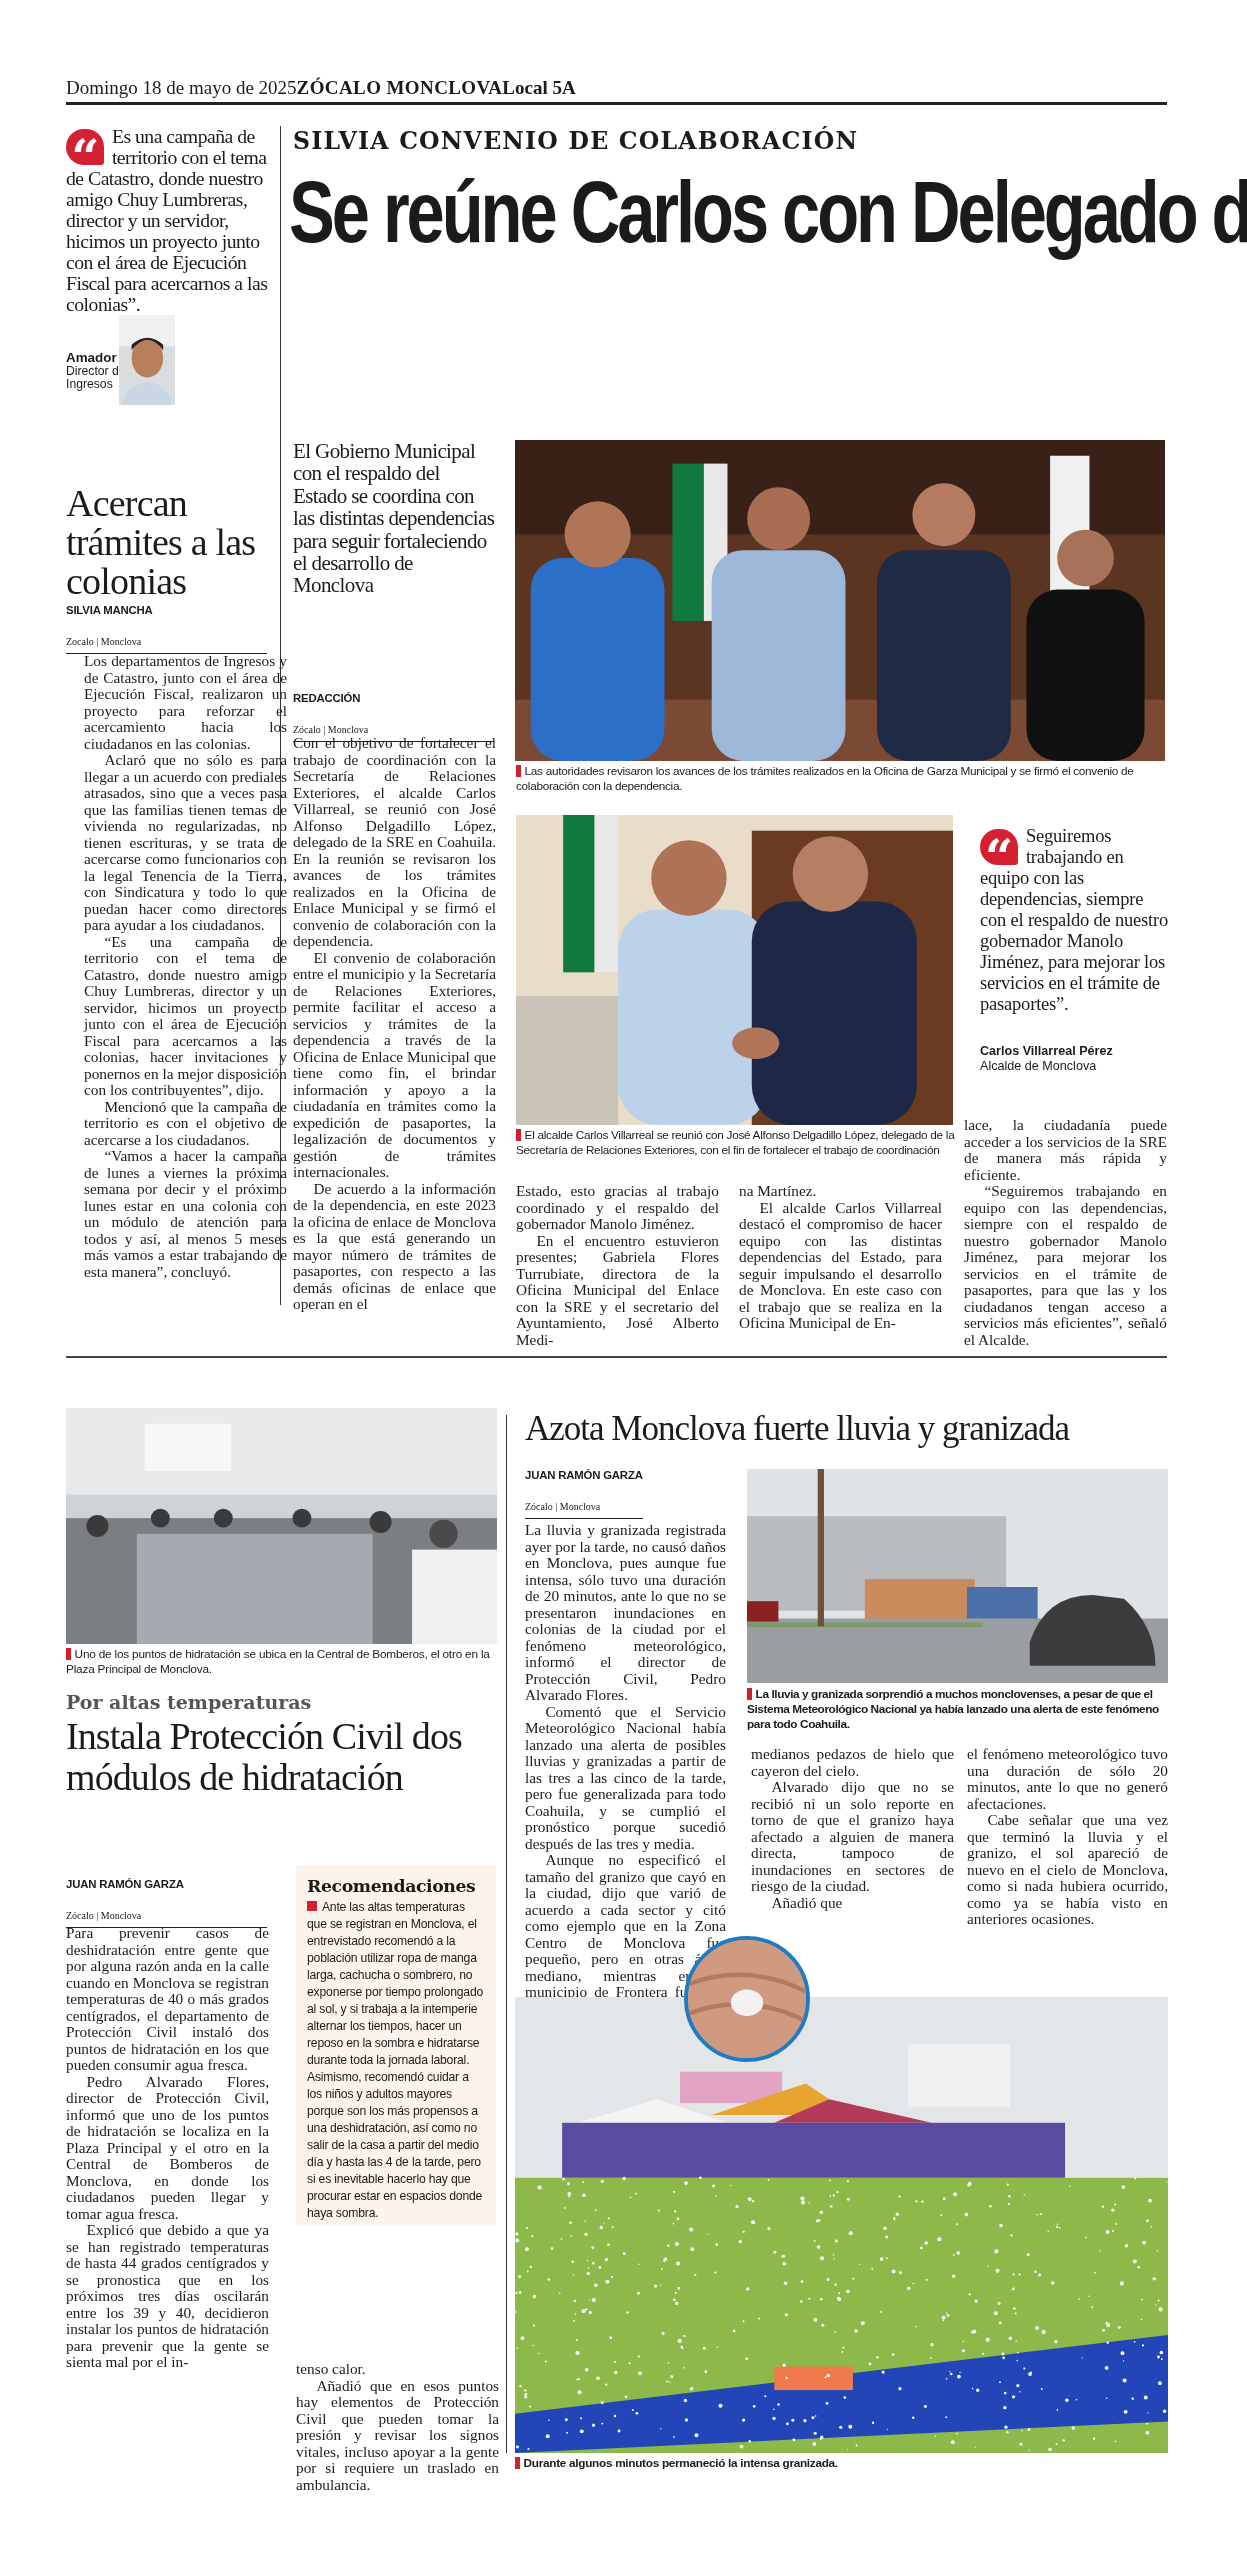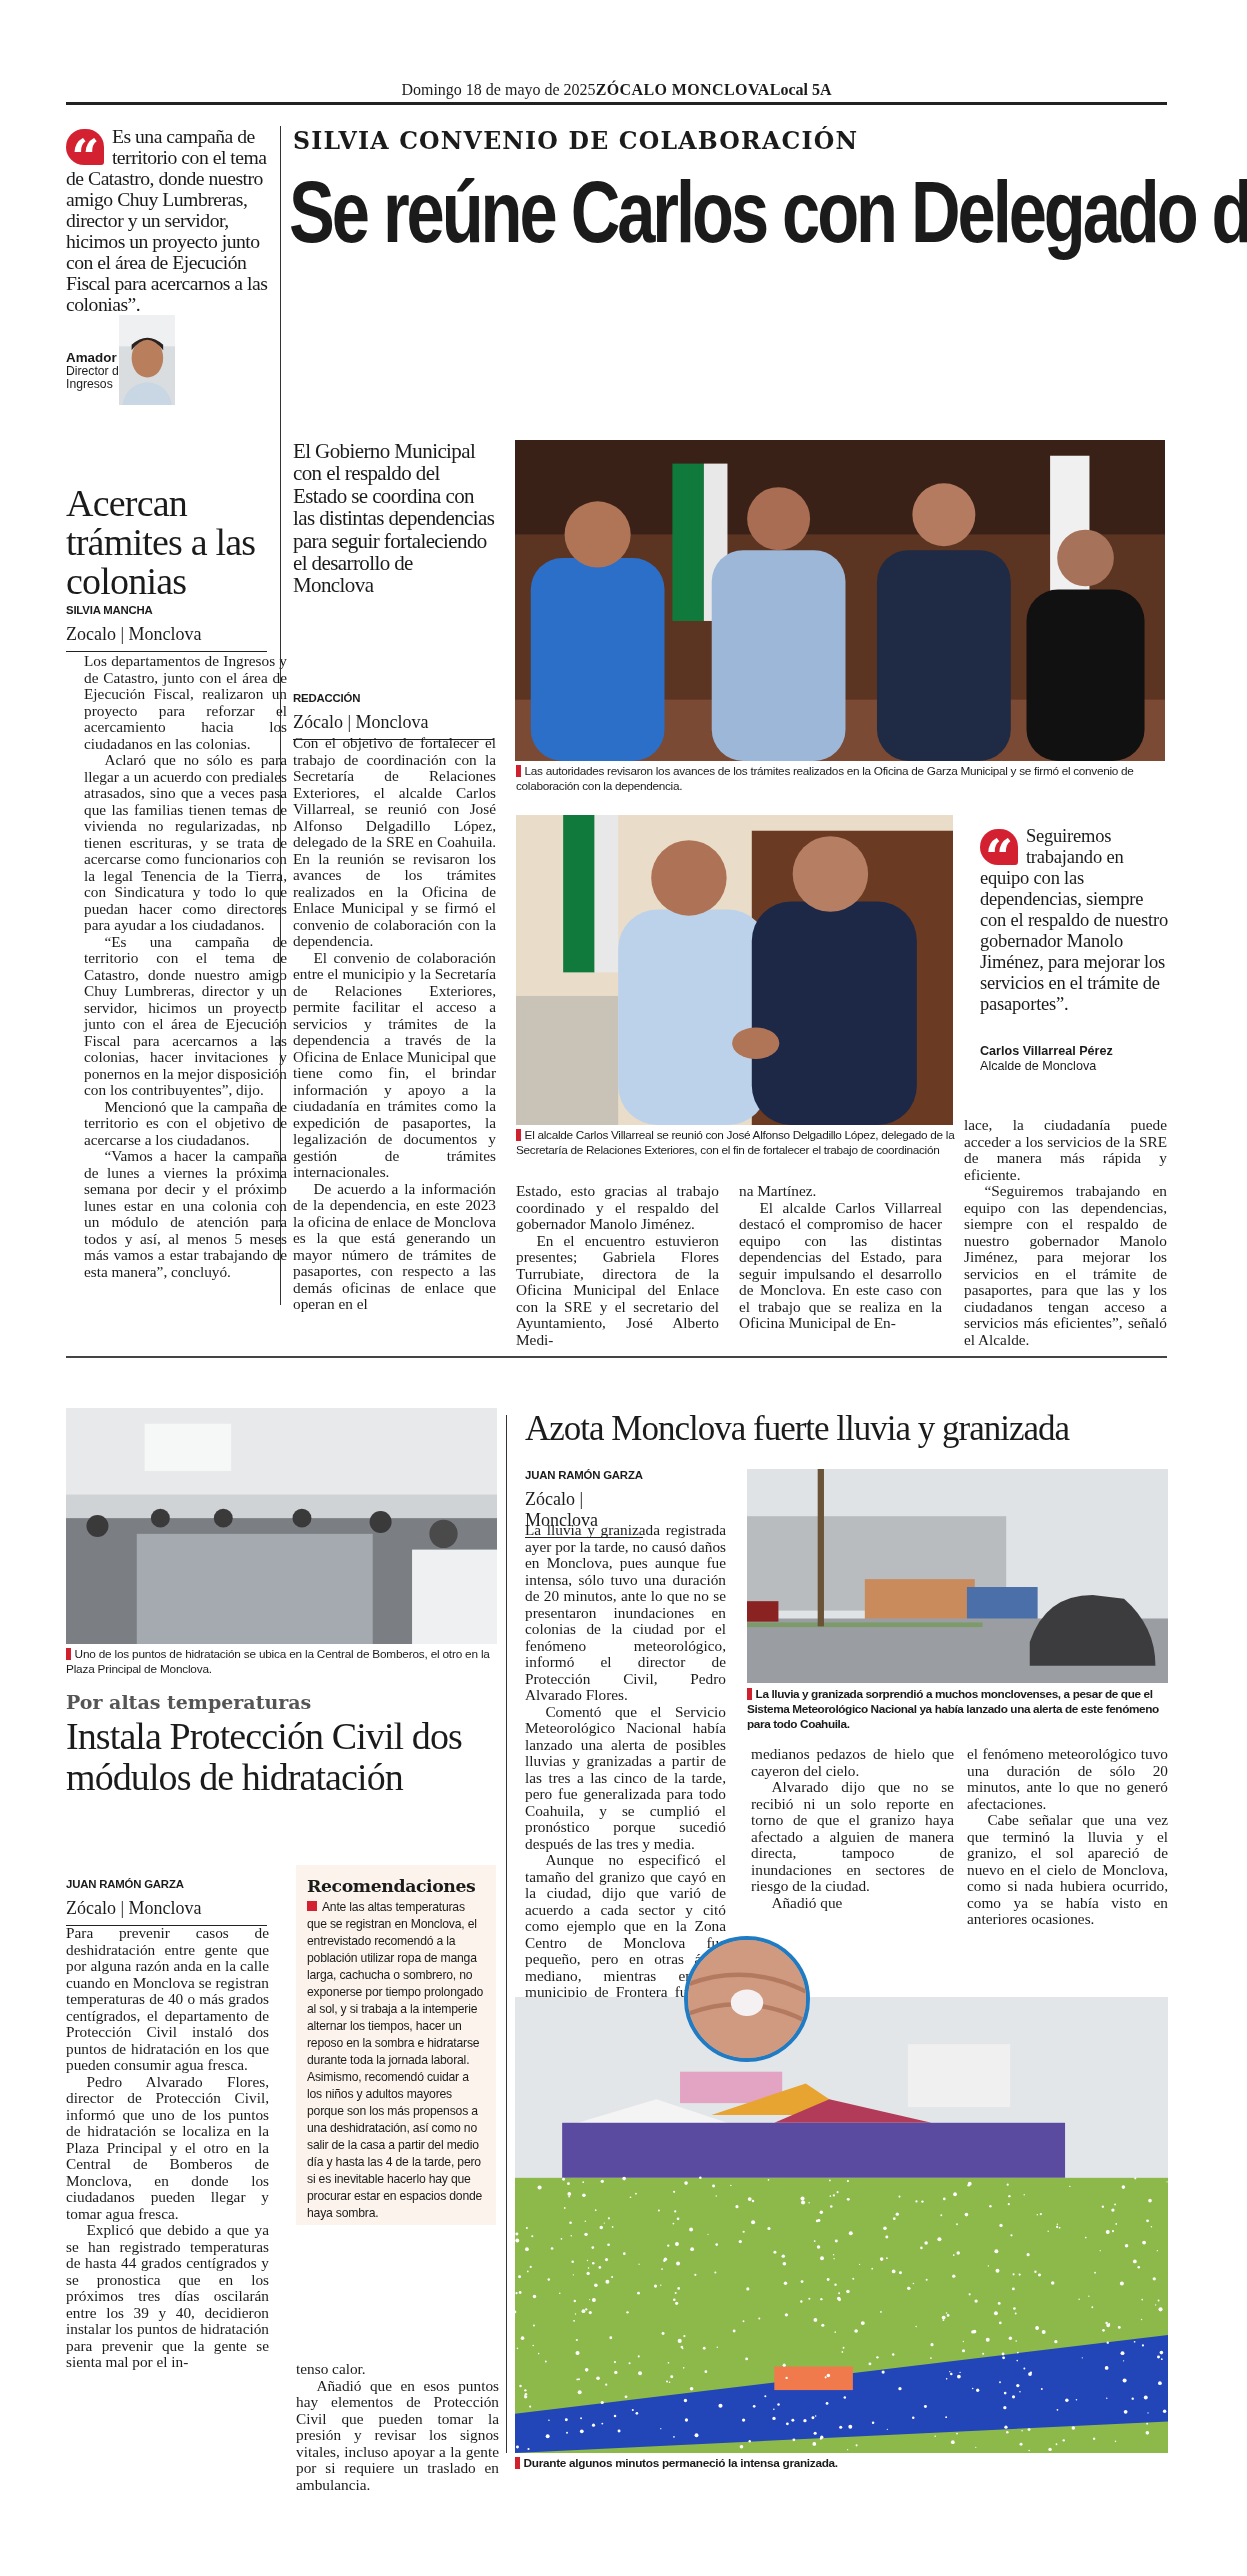--- a/index.html
+++ b/index.html
@@ -3,29 +3,29 @@
 <meta charset="utf-8">
 <style>
   *{box-sizing:border-box;margin:0;padding:0}
   html,body{width:1248px;height:2576px;background:#fff;overflow:hidden}
   body{position:relative;font-family:"Liberation Serif","DejaVu Serif",serif;color:#1b1b1b}
   .abs{position:absolute}
   .serif{font-family:"Liberation Serif","DejaVu Serif",serif}
   .sans{font-family:"Liberation Sans","DejaVu Sans",sans-serif}
   .cond{font-family:"Liberation Sans Narrow","Liberation Sans","DejaVu Sans",sans-serif}
   
-  .mast{left:66px;top:77px;width:1101px;height:28px;border-bottom:3.9px solid #222;display:flex;justify-content:center;align-items:flex-end;font-size:16px;padding-bottom:3.1px}
+  .mast{left:66px;top:77px;width:1101px;height:28px;border-bottom:3.9px solid #222;display:flex;justify-content:flex-start;align-items:flex-end;font-size:19px;padding-bottom:3.1px}
   .mast .pub{font-weight:bold;letter-spacing:0.4px}
   .mast .sec{font-weight:bold}
   .vrule{width:0.8px;background:#333}
   .body-text{font-size:15.3px;line-height:16.5px;text-align:justify;hyphens:auto}
   .body-text p{text-indent:20.4px}
   .body-text p.first{text-indent:0}
   .byline-name{font-family:"Liberation Sans",sans-serif;font-weight:bold;font-size:11.4px;letter-spacing:-0.2px}
-  .byline-place{font-size:18px;margin-top:8px}
+  .byline-place{font-size:10px;margin-top:20px}
   .byline-wrap{border-bottom:1.6px solid #222;padding-bottom:6.3px}
   .caption{font-family:"Liberation Sans Narrow","Liberation Sans",sans-serif;font-size:11.8px;line-height:15px;letter-spacing:-0.3px;color:#1b1b1b}
   .caption .mark{display:inline-block;width:4.7px;height:11.8px;background:#d0202e;margin-right:3.9px;vertical-align:-1.6px}
   .quote-icon{width:38px;height:36px;background:#d42131;border-radius:19px 19px 3.1px 19px;color:#fff;font-size:49px;line-height:57px;text-align:center;font-family:"DejaVu Serif",serif;font-weight:bold;overflow:hidden;float:left;margin-right:7.9px;margin-top:3.1px}
   .photo{overflow:hidden}
   .photo svg{display:block;width:100%;height:100%}
 </style>
 </head>
 <body>
 

